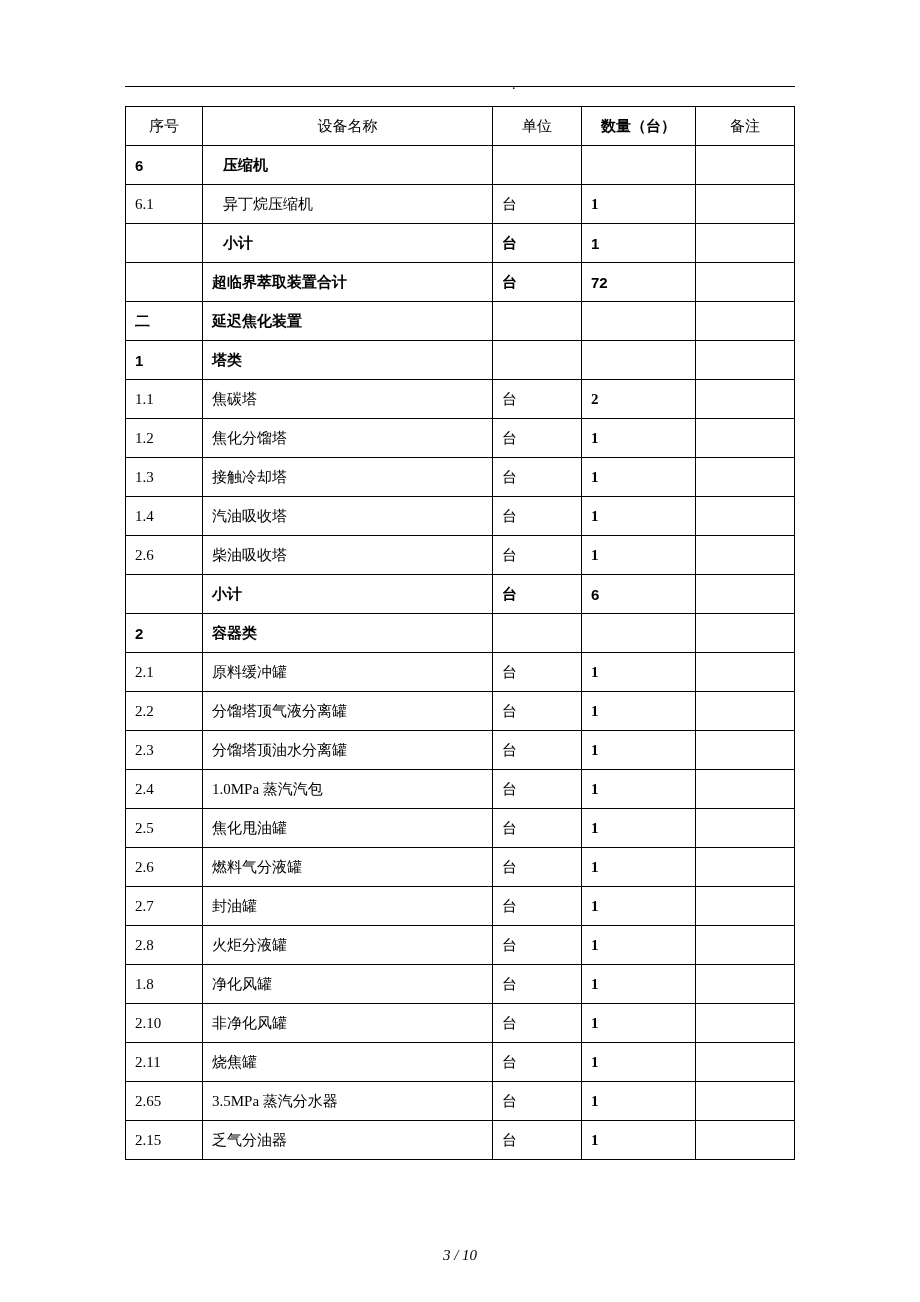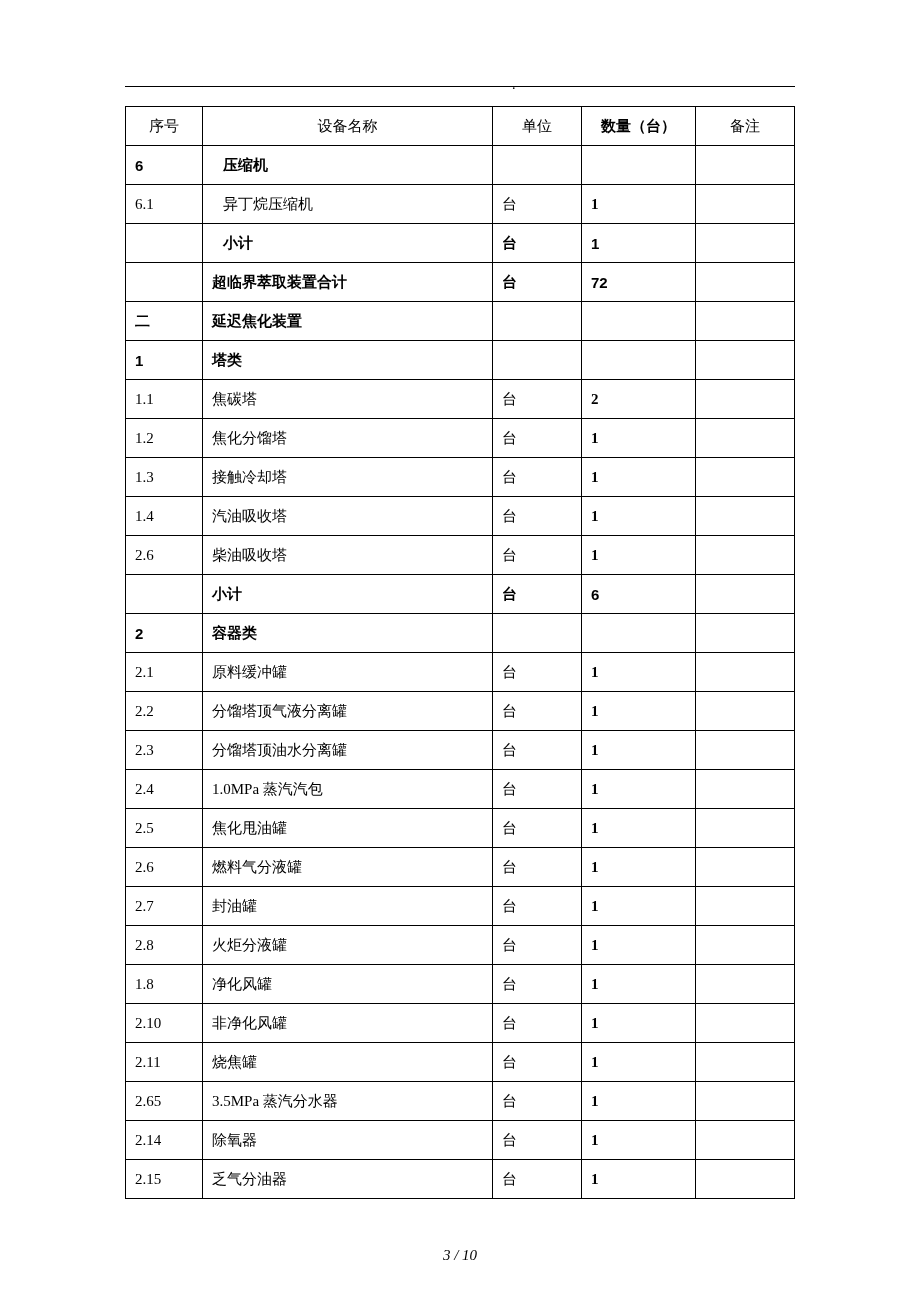--- a/index.html
+++ b/index.html
@@ -249,27 +249,20 @@
           <td class="col-note"></td>
         </tr>
         <tr>
           <td class="col-idx">2.65</td>
           <td class="col-name">3.5MPa 蒸汽分水器</td>
           <td class="col-unit">台</td>
           <td class="col-qty">1</td>
           <td class="col-note"></td>
         </tr>
         <tr>
-          <td class="col-idx">2.14</td>
-          <td class="col-name">除氧器</td>
-          <td class="col-unit">台</td>
-          <td class="col-qty">1</td>
-          <td class="col-note"></td>
-        </tr>
-        <tr>
           <td class="col-idx">2.15</td>
           <td class="col-name">乏气分油器</td>
           <td class="col-unit">台</td>
           <td class="col-qty">1</td>
           <td class="col-note"></td>
         </tr>
       </tbody>
   </table>
 
   <div class="footer">3 / 10</div>

